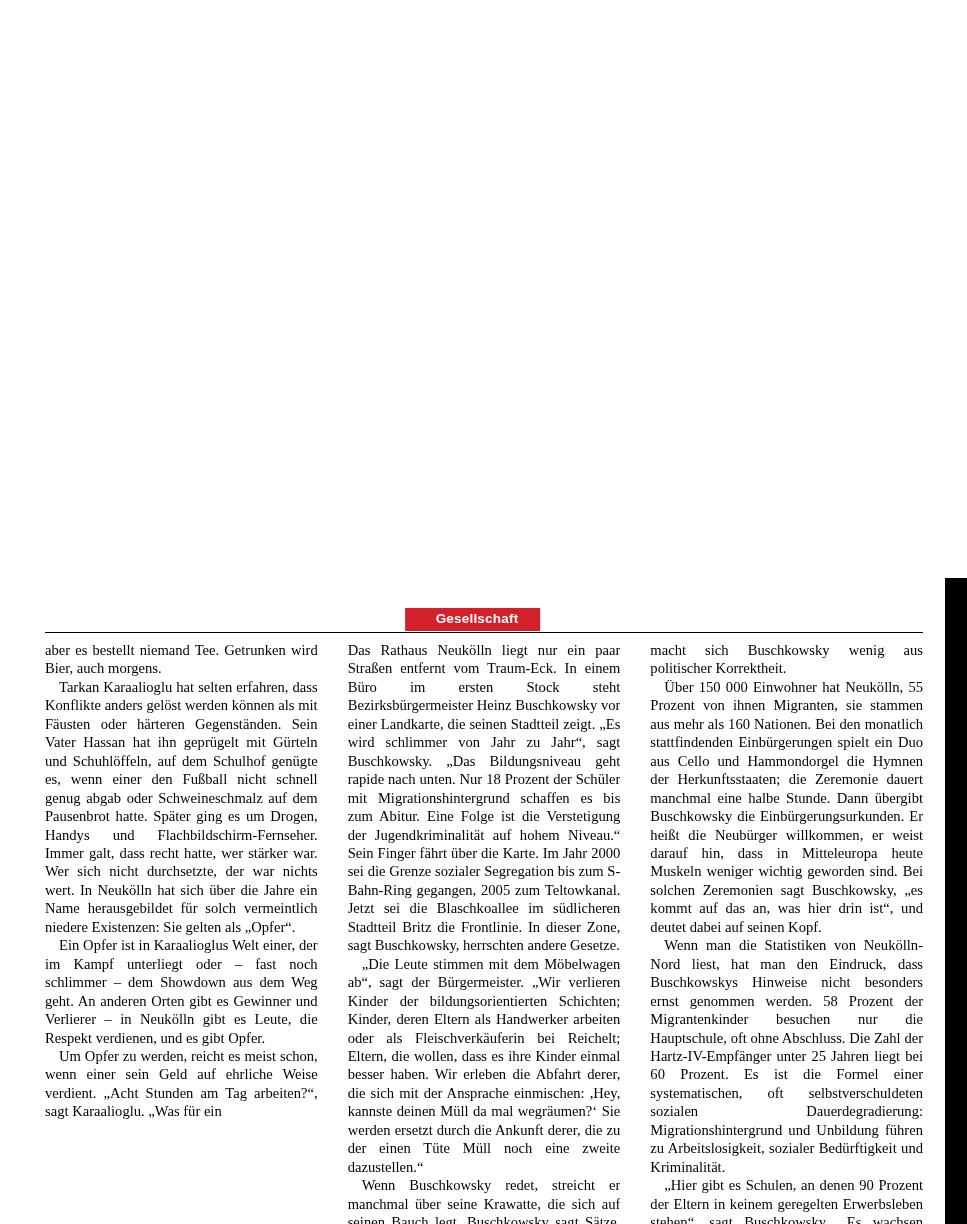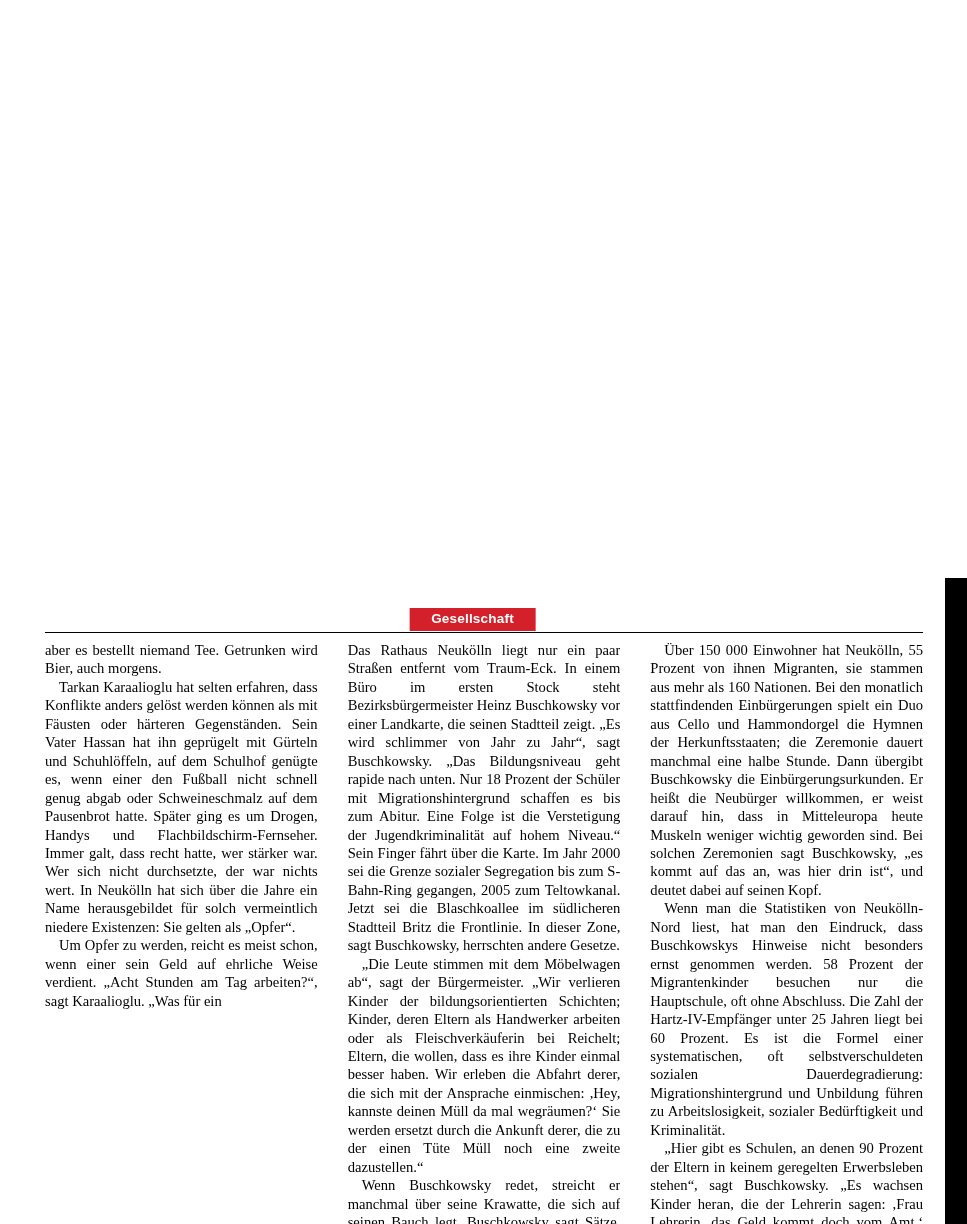--- a/index.html
+++ b/index.html
@@ -41,21 +41,21 @@
     position: absolute;
     left: 50%;
     transform: translateX(-50%);
     top: 30px;
     background: #d3202a;
     color: #ffffff;
     font-family: "Liberation Sans", sans-serif;
     font-weight: bold;
     font-size: 13.5px;
     letter-spacing: 0.2px;
-    padding: 4px 22px 5px 22px;
+    padding: 4px 22px 5px 31px;
     line-height: 1;
   }
   .rule {
     position: absolute;
     left: 45px;
     right: 22px;
     top: 54px;
     border-top: 1.6px solid #000000;
   }
   .columns {
@@ -97,30 +97,32 @@
     <div class="masthead">
       <div class="section-badge">Gesellschaft</div>
       <div class="rule"></div>
     </div>
 
     <div class="columns">
 
       <div class="col">
         <p class="first">aber es bestellt niemand Tee. Getrunken wird Bier, auch morgens.</p>
         <p>Tarkan Karaalioglu hat selten erfahren, dass Konflikte anders gelöst werden können als mit Fäusten oder härteren Gegenständen. Sein Vater Hassan hat ihn geprügelt mit Gürteln und Schuhlöffeln, auf dem Schulhof genügte es, wenn einer den Fußball nicht schnell genug abgab oder Schweineschmalz auf dem Pausenbrot hatte. Später ging es um Drogen, Handys und Flachbildschirm-Fernseher. Immer galt, dass recht hatte, wer stärker war. Wer sich nicht durchsetzte, der war nichts wert. In Neukölln hat sich über die Jahre ein Name herausgebildet für solch vermeintlich niedere Existenzen: Sie gelten als „Opfer“.</p>
+        <p>Ein Opfer ist in Karaalioglus Welt einer, der im Kampf unterliegt oder – fast noch schlimmer – dem Showdown aus dem Weg geht. An anderen Orten gibt es Gewinner und Verlierer – in Neukölln gibt es Leute, die Respekt verdienen, und es gibt Opfer.</p>
         <p>Um Opfer zu werden, reicht es meist schon, wenn einer sein Geld auf ehrliche Weise verdient. „Acht Stunden am Tag arbeiten?“, sagt Karaalioglu. „Was für ein</p>
       </div>
 
       <div class="col">
         <p class="first">Das Rathaus Neukölln liegt nur ein paar Straßen entfernt vom Traum-Eck. In einem Büro im ersten Stock steht Bezirksbürgermeister Heinz Buschkowsky vor einer Landkarte, die seinen Stadtteil zeigt. „Es wird schlimmer von Jahr zu Jahr“, sagt Buschkowsky. „Das Bildungsniveau geht rapide nach unten. Nur 18 Prozent der Schüler mit Migrationshintergrund schaffen es bis zum Abitur. Eine Folge ist die Verstetigung der Jugendkriminalität auf hohem Niveau.“ Sein Finger fährt über die Karte. Im Jahr 2000 sei die Grenze sozialer Segregation bis zum S-Bahn-Ring gegangen, 2005 zum Teltowkanal. Jetzt sei die Blaschkoallee im südlicheren Stadtteil Britz die Frontlinie. In dieser Zone, sagt Buschkowsky, herrschten andere Gesetze.</p>
         <p>„Die Leute stimmen mit dem Möbelwagen ab“, sagt der Bürgermeister. „Wir verlieren Kinder der bildungsorientierten Schichten; Kinder, deren Eltern als Handwerker arbeiten oder als Fleischverkäuferin bei Reichelt; Eltern, die wollen, dass es ihre Kinder einmal besser haben. Wir erleben die Abfahrt derer, die sich mit der Ansprache einmischen: ,Hey, kannste deinen Müll da mal wegräumen?‘ Sie werden ersetzt durch die Ankunft derer, die zu der einen Tüte Müll noch eine zweite dazustellen.“</p>
         <p>Wenn Buschkowsky redet, streicht er manchmal über seine Krawatte, die sich auf seinen Bauch legt. Buschkowsky sagt Sätze, die viele seiner sozialdemokratischen Kollegen nie öffentlich aussprechen würden, weil ein Sozialdemokrat, der sich</p>
       </div>
 
       <div class="col">
+        <p class="first">macht sich Buschkowsky wenig aus politischer Korrektheit.</p>
         <p>Über 150 000 Einwohner hat Neukölln, 55 Prozent von ihnen Migranten, sie stammen aus mehr als 160 Nationen. Bei den monatlich stattfindenden Einbürgerungen spielt ein Duo aus Cello und Hammondorgel die Hymnen der Herkunftsstaaten; die Zeremonie dauert manchmal eine halbe Stunde. Dann übergibt Buschkowsky die Einbürgerungsurkunden. Er heißt die Neubürger willkommen, er weist darauf hin, dass in Mitteleuropa heute Muskeln weniger wichtig geworden sind. Bei solchen Zeremonien sagt Buschkowsky, „es kommt auf das an, was hier drin ist“, und deutet dabei auf seinen Kopf.</p>
         <p>Wenn man die Statistiken von Neukölln-Nord liest, hat man den Eindruck, dass Buschkowskys Hinweise nicht besonders ernst genommen werden. 58 Prozent der Migrantenkinder besuchen nur die Hauptschule, oft ohne Abschluss. Die Zahl der Hartz-IV-Empfänger unter 25 Jahren liegt bei 60 Prozent. Es ist die Formel einer systematischen, oft selbstverschuldeten sozialen Dauerdegradierung: Migrationshintergrund und Unbildung führen zu Arbeitslosigkeit, sozialer Bedürftigkeit und Kriminalität.</p>
         <p>„Hier gibt es Schulen, an denen 90 Prozent der Eltern in keinem geregelten Erwerbsleben stehen“, sagt Buschkowsky. „Es wachsen Kinder heran, die der Lehrerin sagen: ,Frau Lehrerin, das Geld kommt doch vom Amt.‘ Kinder, die nach ihrem Berufswunsch gefragt werden, antworten: ,Ich werde Hartzer.‘“</p>
       </div>
 
     </div>
   </div>
 </div>
 
 </body></html>

